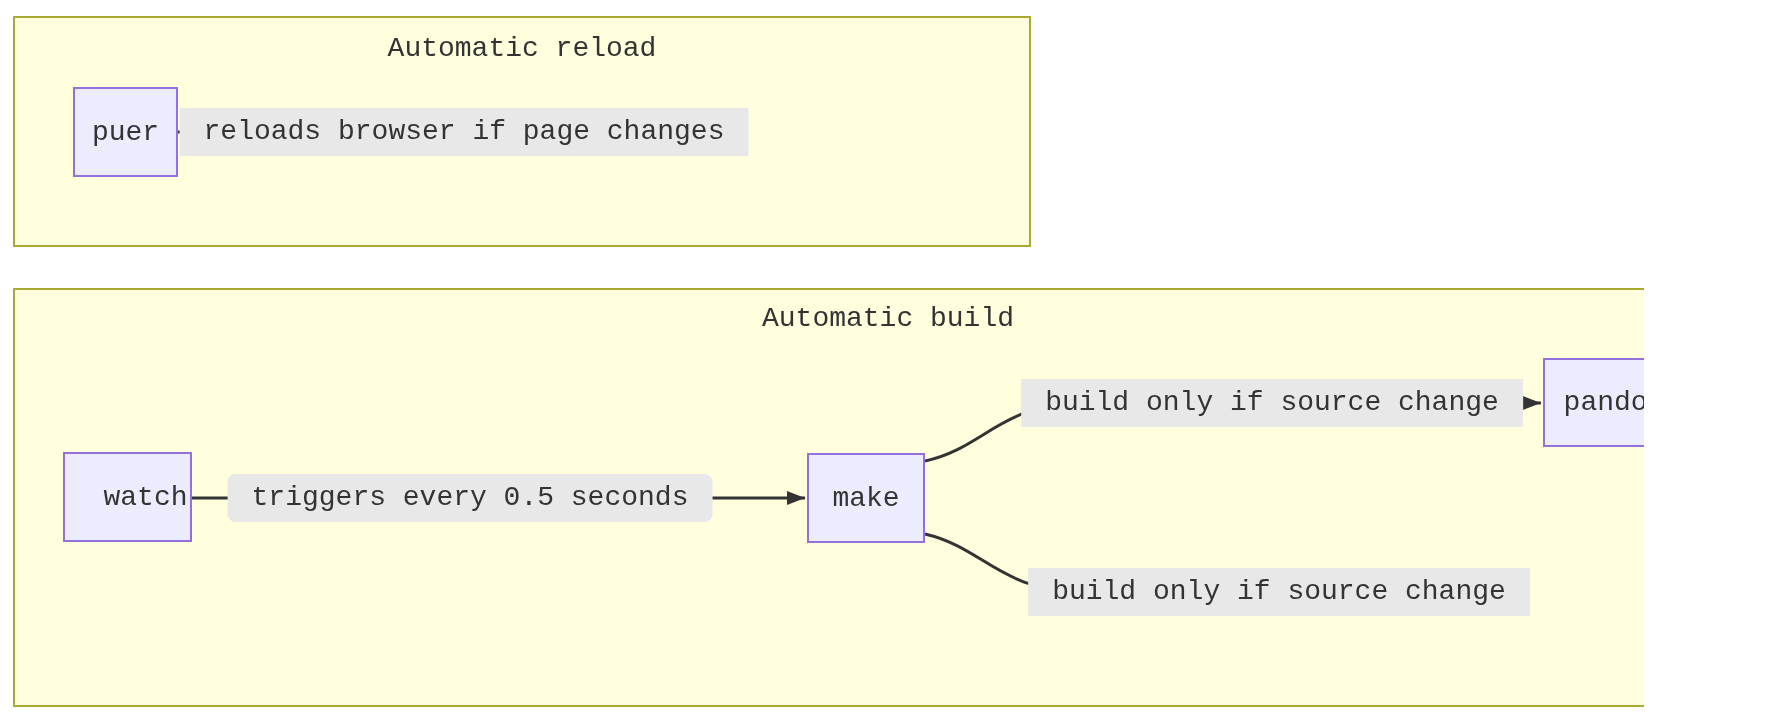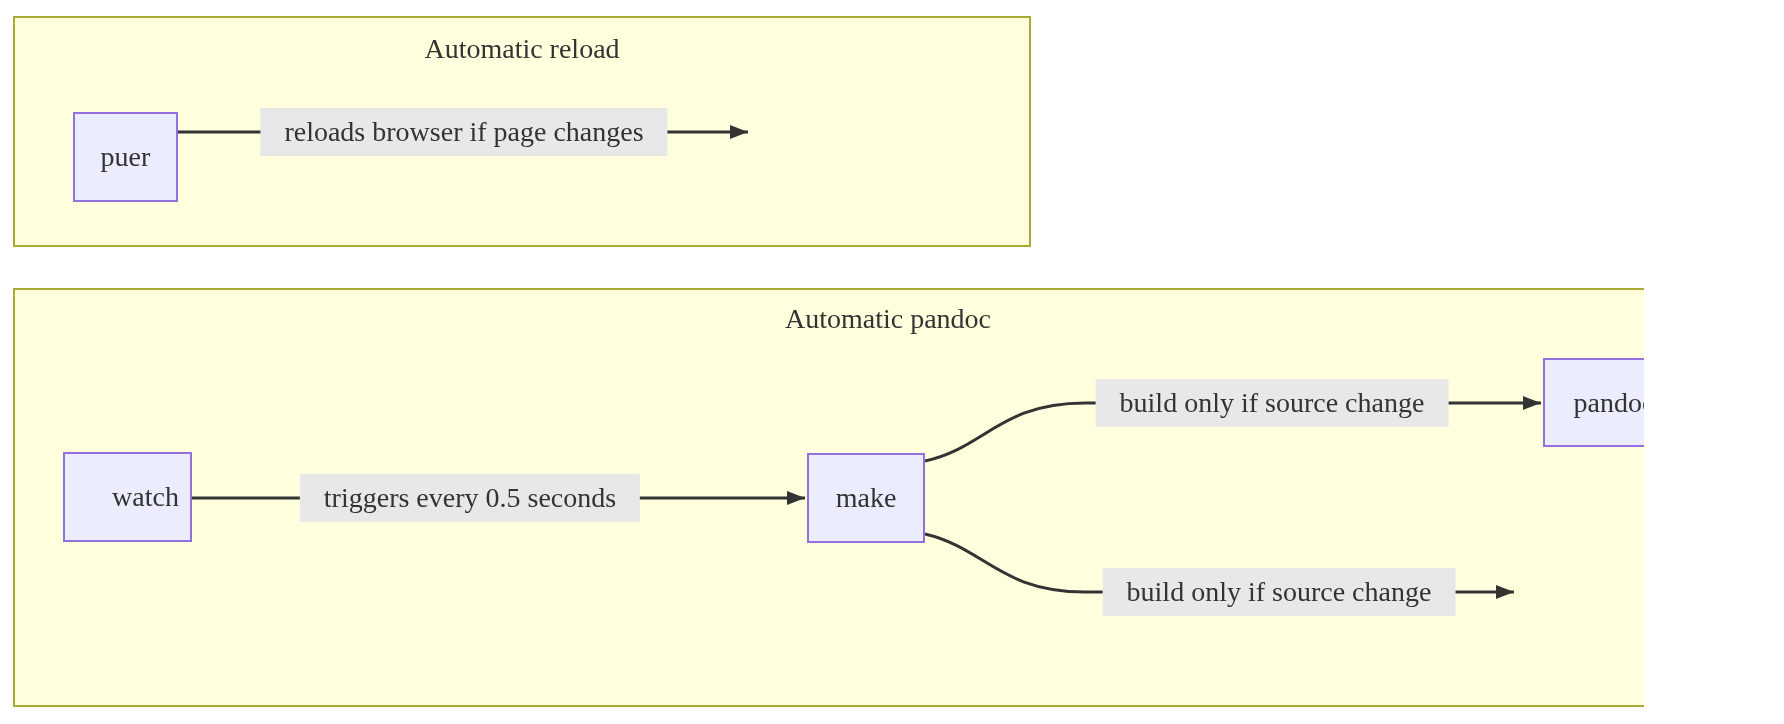--- a/index.html
+++ b/index.html
@@ -12,21 +12,21 @@
     --text: #333333;
     --page-bg: #ffffff;
   }
   * { margin: 0; padding: 0; box-sizing: border-box; }
   html, body { background: var(--page-bg); }
   .canvas {
     position: relative;
     width: 1644px;
     height: 724px;
     background: var(--page-bg);
-    font-family: Liberation Serif, serif;
+    font-family: Liberation Mono, monospace;
     color: var(--text);
     overflow: hidden;
   }
   .cluster {
     position: absolute;
     background: var(--cluster-fill);
     border: 2.5px solid var(--cluster-border);
   }
   .cluster-title {
     position: absolute;
@@ -60,54 +60,54 @@
     z-index: 3;
     background: var(--node-fill);
     border: 2px solid var(--node-border);
     display: flex;
     align-items: center;
     justify-content: center;
     font-size: 28px;
     color: var(--text);
     white-space: nowrap;
   }
-  #node-puer        { left: 73px;   top: 87px;  width: 105px; height: 90px; margin-top: 25px; }
+  #node-puer        { left: 73px;   top: 87px;  width: 105px; height: 90px; }
   #node-web-browser { left: 750px;  top: 87px;  width: 233px; height: 90px; }
   #node-watch       { left: 63px;   top: 452px; width: 129px; height: 90px; padding-left: 36px; }
   #node-make        { left: 807px;  top: 453px; width: 118px; height: 90px; }
   #node-pandoc      { left: 1543px; top: 358px; width: 142px; height: 89px; }
   #node-weasyprint  { left: 1516px; top: 548px; width: 197px; height: 89px; }
 
   .edge-label {
     position: absolute;
     z-index: 4;
     transform: translate(-50%, -50%);
     background: var(--edge-label-bg);
     padding: 5px 24px;
     font-size: 28px;
     line-height: 38px;
     color: var(--text);
     white-space: nowrap;
   }
   #edge-label-reload     { left: 464px;  top: 132px; }
-  #edge-label-trigger    { left: 470px;  top: 498px; }
+  #edge-label-trigger    { left: 470px;  top: 498px; border-radius: 8px; }
   #edge-label-pandoc     { left: 1272px; top: 403px; }
   #edge-label-weasyprint { left: 1279px; top: 592px; }
 </style>
 </head>
 <body>
 
 <div class="canvas">
 
   <div class="cluster" id="cluster-reload">
     <div class="cluster-title">Automatic reload</div>
   </div>
 
   <div class="cluster" id="cluster-build">
-    <div class="cluster-title">Automatic pandoc</div>
+    <div class="cluster-title">Automatic build</div>
   </div>
 
   <svg class="edges" viewBox="0 0 1784 724">
     <defs>
       <marker id="arrow" viewBox="0 0 18 14" refX="18" refY="7" markerWidth="18" markerHeight="14" markerUnits="userSpaceOnUse" orient="auto">
         <path d="M0,0 L18,7 L0,14 Z"></path>
       </marker>
     </defs>
     <path class="edge" d="M178 132 H748" marker-end="url(#arrow)"></path>
     <path class="edge" d="M192 498 H805" marker-end="url(#arrow)"></path>

